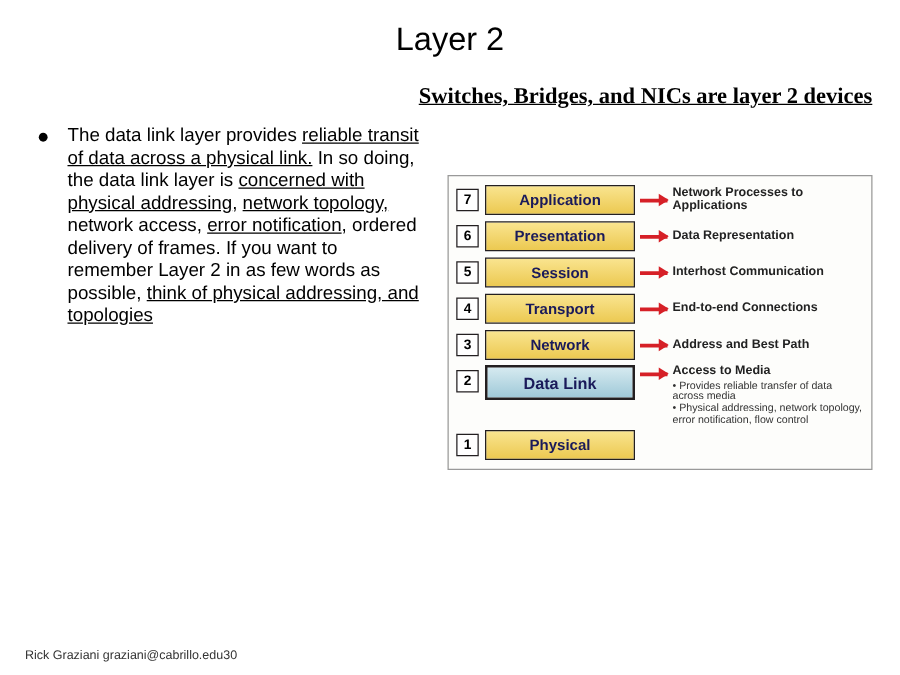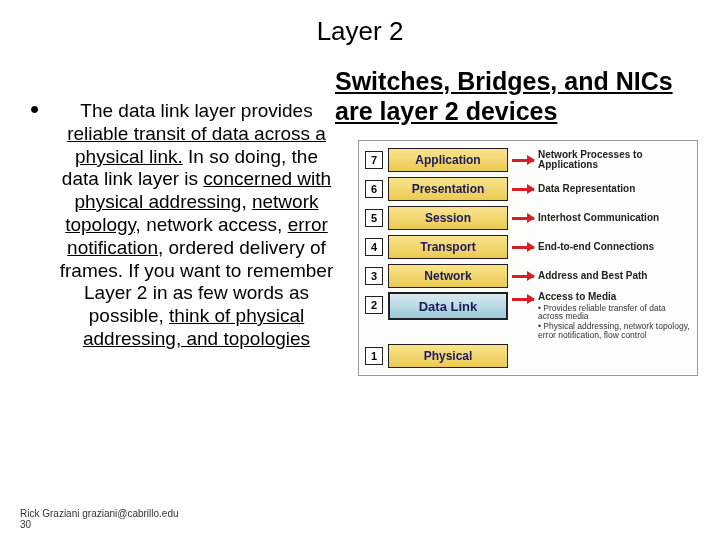--- a/index.html
+++ b/index.html
@@ -15,44 +15,43 @@
     text-align: center;
     font-size: 26px;
     font-weight: normal;
     padding-top: 16px;
     padding-bottom: 6px;
   }
   .subtitle {
     position: absolute;
     top: 66px;
     left: 335px;
-    font-family: Liberation Sans, sans-serif;
-    font-size: 25px;
+    font-family: Liberation Serif, serif;
+    font-size: 18px;
     font-weight: bold;
     text-decoration: underline;
     line-height: 1.2;
     width: 370px;
   }
   .content {
     position: absolute;
     top: 100px;
     left: 54px;
   }
   .bullet-dot {
     position: absolute;
     top: 100px;
     left: 30px;
     font-size: 26px;
     line-height: 0.7;
   }
   .body-text {
-    font-size: 19px;
+    font-size: 15px;
     width: 285px;
     line-height: 1.2;
-    text-align: center;
   }
   .u { text-decoration: underline; }
 
   .diagram {
     position: absolute;
     top: 140px;
     left: 358px;
     width: 340px;
     border: 1px solid #999;
     background: #fdfdfb;
@@ -142,21 +141,20 @@
 
   .footer {
     position: absolute;
     bottom: 10px;
     left: 20px;
     right: 20px;
     display: flex;
     justify-content: flex-start;
     font-size: 10px;
     color: #333;
-    flex-direction: column;
   }
 </style>
 </head>
 <body>
 
 <div class="title">Layer 2</div>
 
 <div class="subtitle">Switches, Bridges, and NICs are layer 2 devices</div>
 
 <div class="bullet-dot">•</div>

